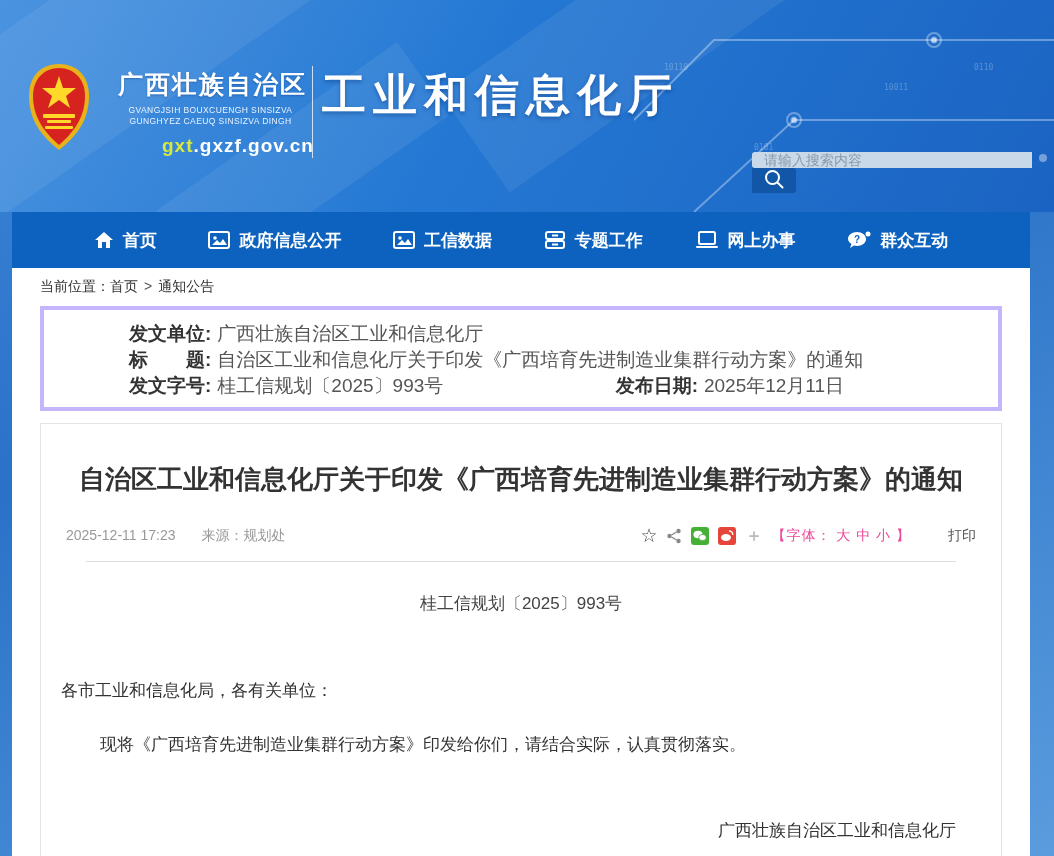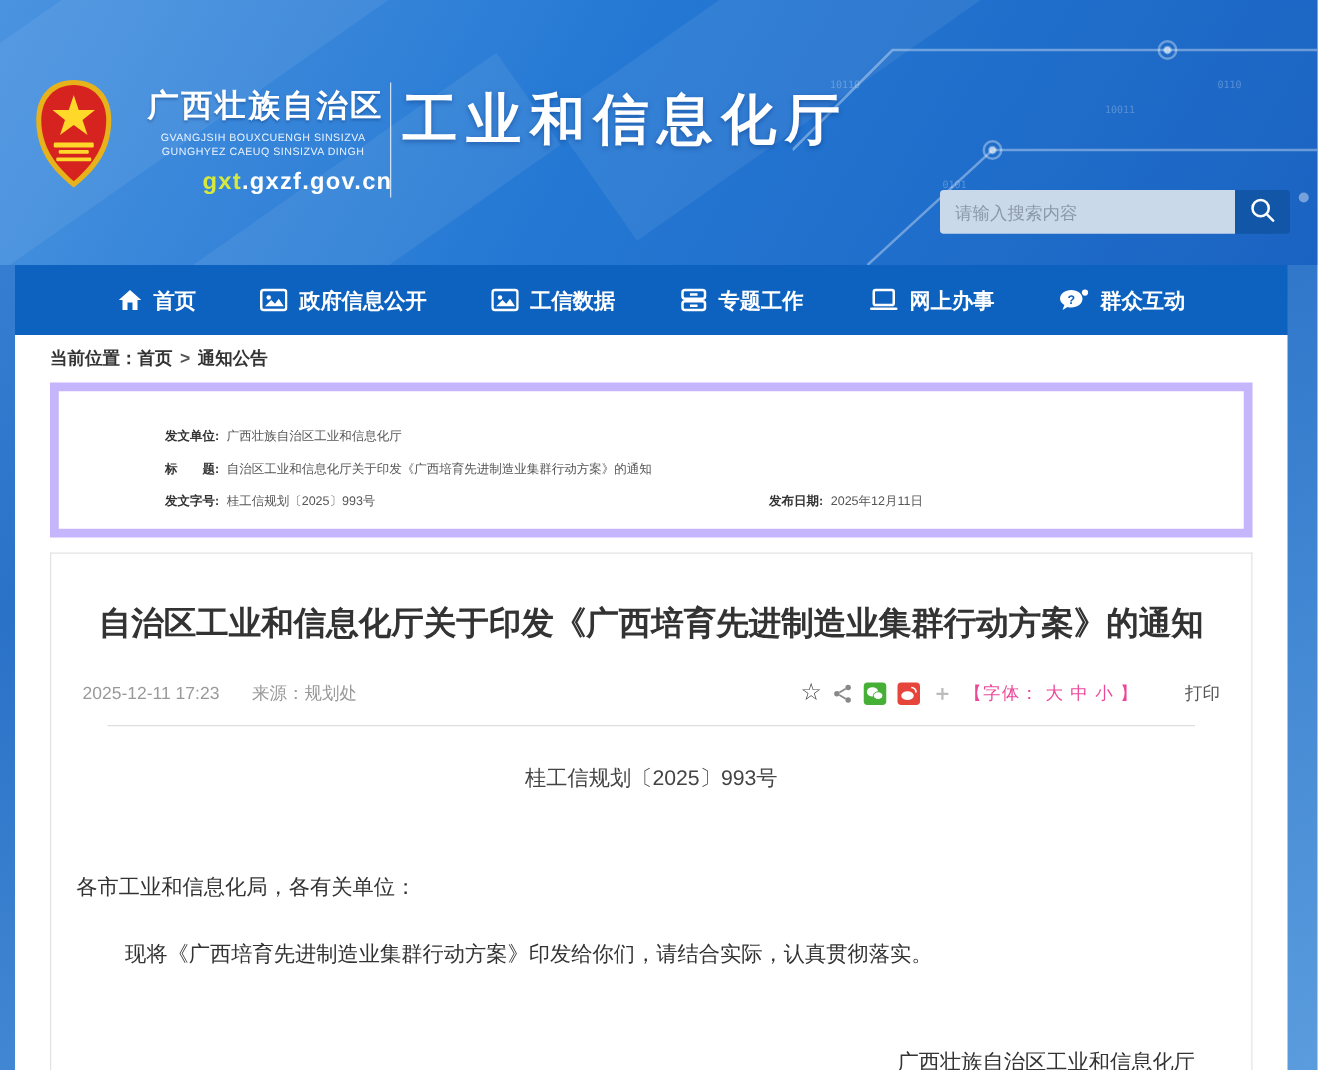--- a/index.html
+++ b/index.html
@@ -17,40 +17,40 @@
 
   .emblem-wrap { position:absolute; left:25px; top:62px; }
   .logo-text { position:absolute; left:118px; top:68px; width:185px; text-align:center; color:#fff; }
   .org-cn { font-size:25px; font-weight:bold; letter-spacing:2px; text-shadow:0 1px 2px rgba(0,40,100,.35); white-space:nowrap; }
   .org-zh { font-size:8.5px; letter-spacing:.4px; line-height:11px; margin-top:4px; color:#eaf3ff; white-space:nowrap; }
   .domain { font-size:19px; margin-top:8px; letter-spacing:1px; font-weight:bold; color:#fff; }
   .domain .pre { color:#d7e93c;margin-left:44px; }
   .logo-divider { position:absolute; left:312px; top:66px; width:1px; height:92px; background:rgba(255,255,255,.75); }
   .dept-title { position:absolute; left:322px; top:66px; font-family:"DejaVu Serif","Liberation Serif",serif; font-weight:bold; font-size:44px; color:#fff; letter-spacing:7px; text-shadow:0 2px 4px rgba(0,40,110,.4); white-space:nowrap; }
 
-  .search-bar { position:absolute; left:752px; top:152px; width:280px; height:35px; display:flex; z-index:3; }
+  .search-bar { position:absolute; left:752px; top:152px; width:280px; height:35px; display:flex; z-index:3;flex-direction:column; }
   .search-input { flex:1; height:35px; border:none; outline:none; background:#cad9ea; border-radius:3px 0 0 3px; padding:0 12px; font-size:14px; color:#333; font-family:inherit; }
   .search-input::placeholder { color:#8b99a8; }
   .search-btn { width:44px; height:35px; border:none; background:#1256a7; border-radius:0 3px 3px 0; cursor:pointer; display:flex; align-items:center; justify-content:center; }
 
   
   .column { width:1018px; margin-left:12px; }
 
   
   .nav { height:56px; background:#0c62be; display:flex; align-items:center; justify-content:space-evenly; padding:0 30px; }
   .nav-item { display:flex; align-items:center; gap:9px; color:#fff; font-size:17px; font-weight:bold; cursor:pointer; white-space:nowrap; }
   .nav-item svg { display:block; }
 
   
   .content { background:#fff; min-height:588px; padding-bottom:40px; }
-  .breadcrumb { padding:10px 28px 8px; font-size:14px; color:#333;font-weight:bold; }
+  .breadcrumb { padding:10px 28px 8px; font-size:14px; color:#333; }
   .breadcrumb a { color:#333; text-decoration:none; cursor:pointer; }
   .crumb-sep { margin:0 6px; color:#555; }
 
-  .meta-box { margin:2px 28px 0; border:7px solid #c4b5fd; padding:24px 0 9px 85px; font-size:10px; }
+  .meta-box { margin:2px 28px 0; border:4px solid #c4b5fd; padding:11px 0 9px 85px; font-size:19px; }
   .meta-grid { display:grid; grid-template-columns:56% 44%; row-gap:1px; }
   .meta-cell { line-height:25px; color:#555; }
   .meta-cell .lbl { font-weight:bold; color:#333; margin-right:6px; white-space:pre; }
   .span2 { grid-column:1 / span 2; }
 
   .article-box { margin:12px 28px 0; border:1px solid #e3e3e3; border-bottom:none; padding:38px 25px 0; min-height:450px; }
   .article-title { text-align:center; font-size:26px; font-weight:bold; color:#333; line-height:34px; }
   .article-meta { display:flex; align-items:center; justify-content:space-between; margin-top:30px; font-size:14px; color:#999; }
   .meta-left { display:flex; gap:26px; }
   .meta-right { display:flex; align-items:center; gap:9px; color:#555; }

